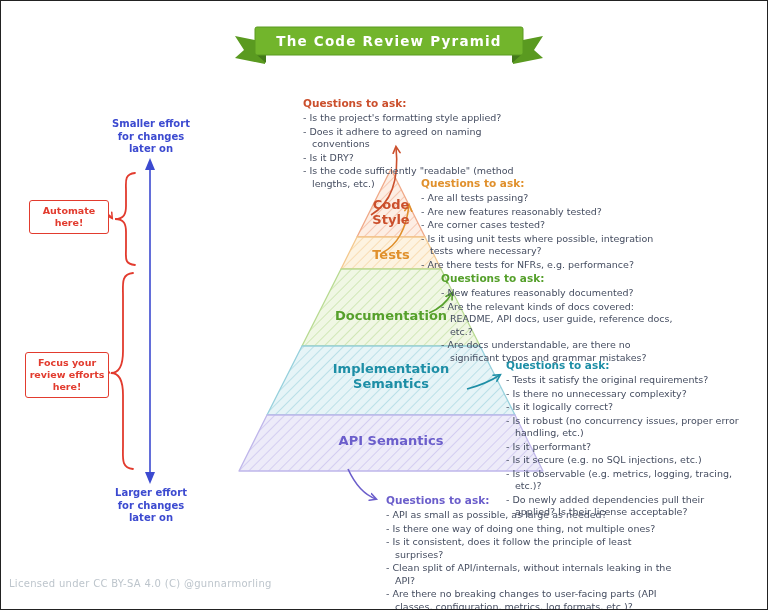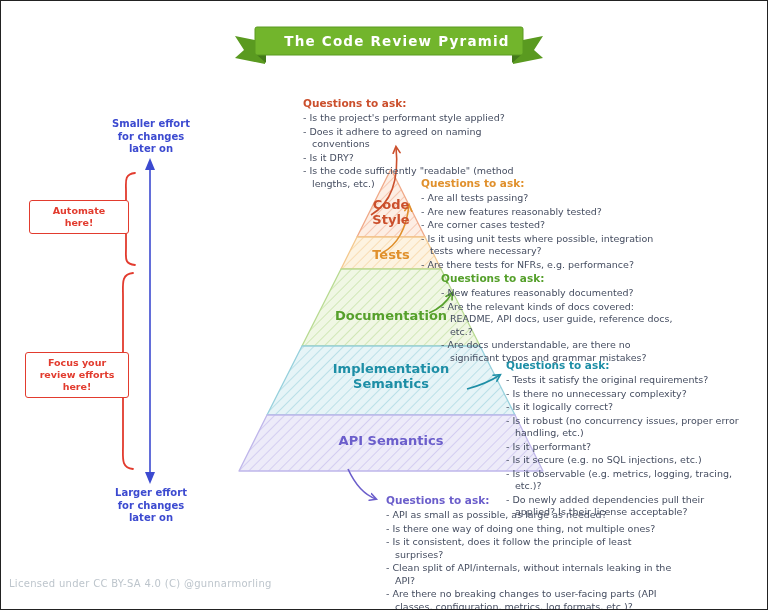--- a/index.html
+++ b/index.html
@@ -4,21 +4,21 @@
 <style>
   html,body { margin:0; padding:0; background:#fff; }
   .page {
     position:relative; width:768px; height:610px; background:#ffffff;
     border:1px solid #222; box-sizing:border-box; overflow:hidden;
     font-family:"DejaVu Sans", sans-serif;
   }
   .canvas { position:absolute; left:0; top:0; }
 
   .banner-title {
-    position:absolute; left:264px; top:26px; width:264px; height:28px;
+    position:absolute; left:256px; top:26px; width:264px; height:28px;
     line-height:28px; text-align:center; color:#ffffff;
     font-size:13.5px; font-weight:600; letter-spacing:1.2px;
   }
 
   .pyr-label { position:absolute; text-align:center; font-weight:600; line-height:15px; font-size:13px; }
   .pl0 { left:362px; top:196px; width:56px;  color:#cb4f2c; }
   .pl1 { left:355px; top:246px; width:70px;  color:#e0902c; }
   .pl2 { left:325px; top:307px; width:130px; color:#55a02b; }
   .pl3 { left:320px; top:360px; width:140px; color:#1d8ea6; }
   .pl4 { left:315px; top:432px; width:150px; color:#6b5ecb; }
@@ -38,21 +38,21 @@
   .effort {
     position:absolute; width:96px; text-align:center; color:#3c4ad0;
     font-size:10px; line-height:12.5px; white-space:pre-line; font-weight:600;
   }
   .ef-s { left:102px; top:117px; }
   .ef-l { left:102px; top:486px; }
 
   .callout {
     position:absolute; border:1.6px solid #e23b2e; border-radius:3px;
     color:#e23b2e; background:#fff; font-size:9.5px; line-height:12px;
-    text-align:center; padding:4px 13px; white-space:pre-line; font-weight:600;
+    text-align:center; padding:4px 3px; white-space:pre-line; font-weight:600;
   }
   .co-automate { left:28px; top:199px; width:72px; }
   .co-focus    { left:24px; top:351px; width:76px; }
 
   .footer {
     position:absolute; left:8px; top:577px; font-size:10px;
     color:#bdc5cc; letter-spacing:0.3px;
   }
 </style>
 </head>
@@ -152,21 +152,21 @@
 later on</div>
 
   <div class="callout co-automate">Automate here!</div>
   <div class="callout co-focus">Focus your
 review efforts
 here!</div>
 
   <section class="qblock q0">
     <div class="q-title tc0">Questions to ask:</div>
     <ul class="q-items">
-      <li>Is the project's performant style applied?</li>
+      <li>Is the project's formatting style applied?</li>
       <li>Does it adhere to agreed on naming conventions</li>
       <li>Is it DRY?</li>
       <li>Is the code sufficiently "readable" (method lengths, etc.)</li>
     </ul>
   </section>
 
   <section class="qblock q1">
     <div class="q-title tc1">Questions to ask:</div>
     <ul class="q-items">
       <li>Are all tests passing?</li>

